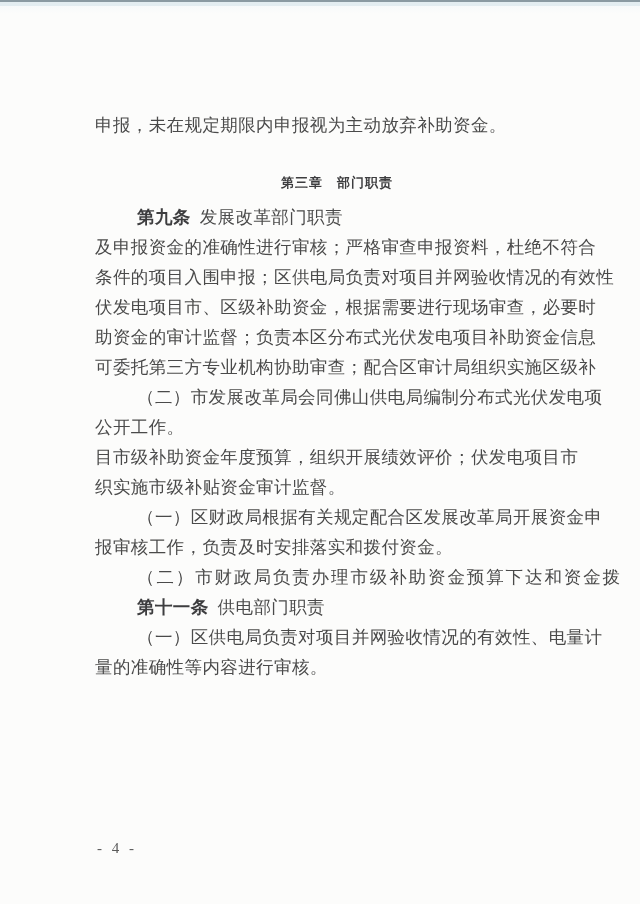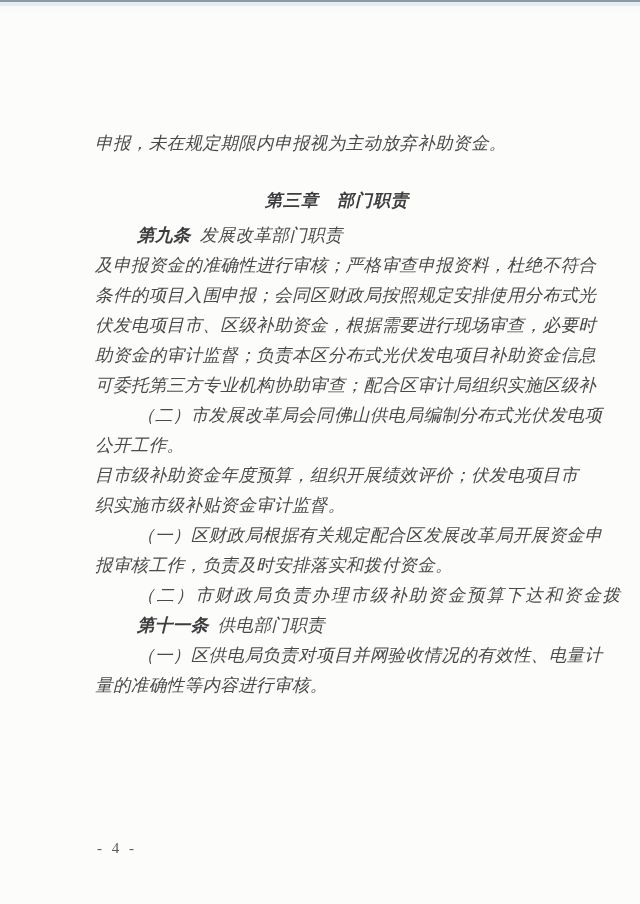--- a/index.html
+++ b/index.html
@@ -17,37 +17,37 @@
   }
   .top-edge {
     position: absolute; top: 0; left: 0; right: 0;
     height: 2px; background: #8a9aa2;
   }
   .top-tint {
     position: absolute; top: 2px; left: 0; right: 0;
     height: 4px; background: #e3edf1;
   }
   .content {
-    position: absolute; left: 95px; top: 128px; width: 484px; font-style: italic;
+    position: absolute; left: 95px; top: 110px; width: 484px;
   }
   .line {
     height: 30px; line-height: 30px;
     font-size: 17.5px; letter-spacing: 0.4px;
     white-space: nowrap;
     color: #4a4a4a;
   }
   .indent { text-indent: 42px; }
   .spread { letter-spacing: 1.9px; }
   .kw { font-weight: bold; color: #3d3d3f; margin-right: 9px; }
   .kw:empty { margin-right: 0; display: none; }
   .heading {
     margin-top: 28px; margin-bottom: 4px;
     height: 30px; line-height: 30px;
     text-align: center;
-    font-weight: bold; font-size: 17px; letter-spacing: 1px;
+    font-weight: bold; font-size: 13px; letter-spacing: 1px;
     color: #3d3d3f;
     white-space: nowrap;
   }
   .footer {
     position: absolute; left: 97px; top: 840px;
     font-size: 15px; letter-spacing: 3px; color: #5b5b5b;
   }
 </style>
 </head>
 <body>
@@ -64,21 +64,21 @@
 
     <div class="heading">第三章　部门职责</div>
 
     <div class="line indent">
       <span class="kw">第九条</span><span>发展改革部门职责</span>
     </div>
     <div class="line">
       <span>及申报资金的准确性进行审核；严格审查申报资料，杜绝不符合</span>
     </div>
     <div class="line">
-      <span>条件的项目入围申报；会同区财政局按照规定安排使用分布式光</span>
+      <span>条件的项目入围申报；区供电局负责对项目并网验收情况的有效性</span>
     </div>
     <div class="line">
       <span>伏发电项目市、区级补助资金，根据需要进行现场审查，必要时</span>
     </div>
     <div class="line">
       <span>助资金的审计监督；负责本区分布式光伏发电项目补助资金信息</span>
     </div>
     <div class="line">
       <span>可委托第三方专业机构协助审查；配合区审计局组织实施区级补</span>
     </div>

